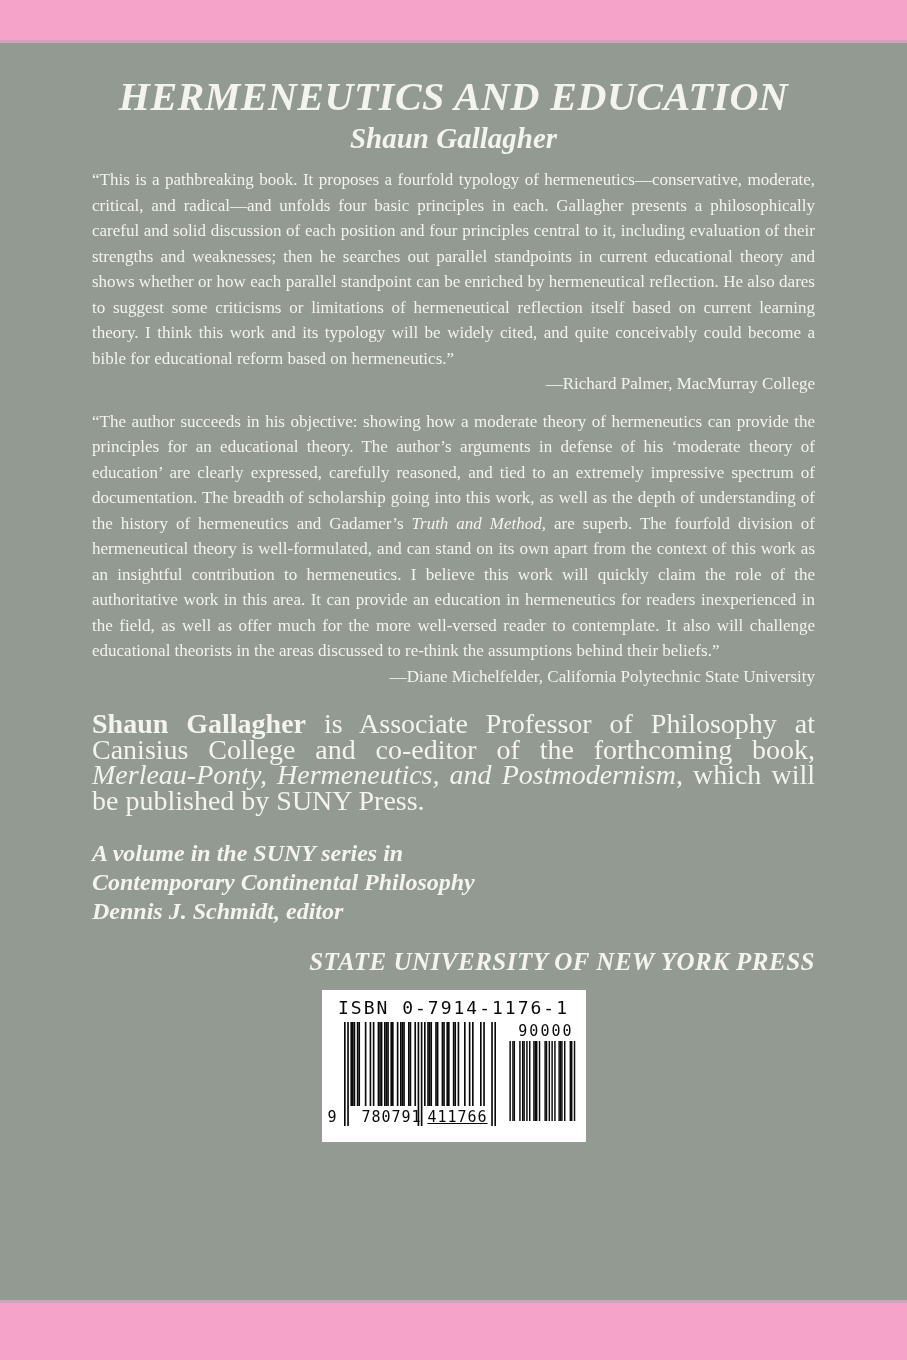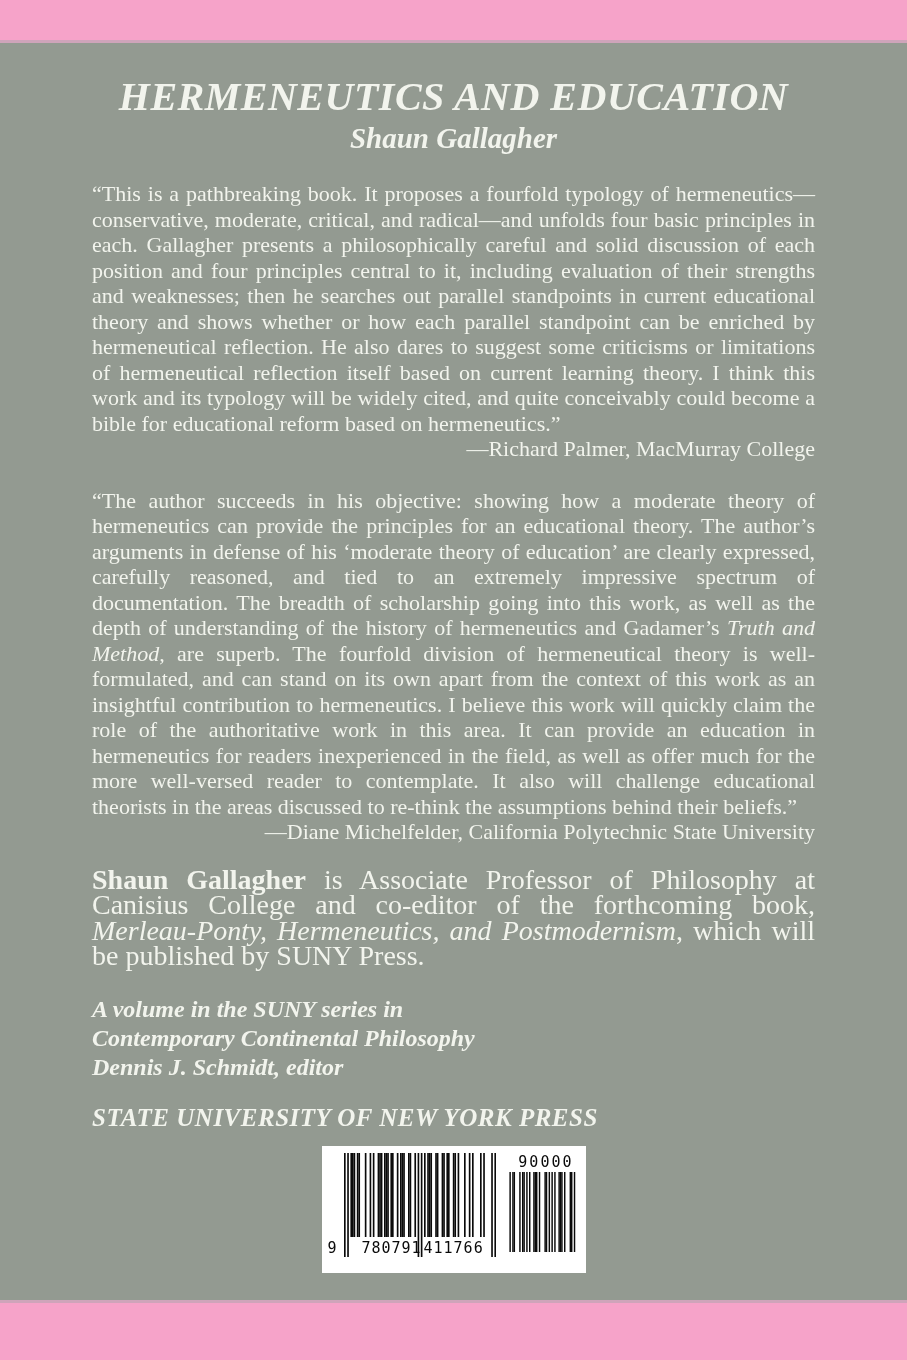--- a/index.html
+++ b/index.html
@@ -13,48 +13,48 @@
   .band.bottom{bottom:0;height:57px;border-top:3px solid #cfa4ba;}
   .content{position:absolute;top:40px;left:92px;width:723px;}
   .title{
     font-style:italic;font-weight:bold;font-size:40px;line-height:1.05;
     text-align:center;margin:36px 0 0;letter-spacing:.5px;
   }
   .author{
     font-style:italic;font-weight:bold;font-size:29px;
     text-align:center;margin:4px 0 0;
   }
-  .quote{font-size:22px;line-height:25.5px;text-align:justify;margin-top:26px;}
+  .quote{font-size:17px;line-height:25.5px;text-align:justify;margin-top:12px;}
   .quote p{margin:0;}
   .attribution{text-align:right;margin:0;}
   .seg-italic{font-style:italic;}
   .seg-bold{font-weight:bold;}
   .seg-normal{}
   .bio{font-size:28px;line-height:25.5px;text-align:justify;margin:22px 0 0;}
   .series{
     font-size:24px;font-weight:bold;font-style:italic;
     text-align:left;line-height:29px;margin-top:26px;
   }
   .publisher{
     font-size:25px;font-weight:bold;font-style:italic;
-    text-align:left;margin-top:22px;letter-spacing:.5px;
+    text-align:right;margin-top:22px;letter-spacing:.5px;
   }
   .barcode-panel{
     width:264px;margin:14px auto 0;background:#ffffff;color:#0a0a0a;
     padding:7px 8px 16px;box-sizing:border-box;
   }
   .mono{font-family:"DejaVu Sans Mono","Liberation Mono",monospace;}
   .isbn-label{font-size:18px;letter-spacing:2px;text-align:center;margin-bottom:4px;white-space:nowrap;}
   .barcode-row{display:flex;align-items:flex-start;}
   .main-col{margin-left:14px;}
   .ean-digits{position:relative;height:20px;margin-top:-20px;font-size:15px;letter-spacing:1px;}
   .ean-digits span{position:absolute;bottom:0;}
   .ean-digits .d0{left:-16px;}
   .ean-digits .d1{left:4px;width:88px;text-align:center;}
-  .ean-digits .d2{left:80px;width:52px;text-align:center;}
+  .ean-digits .d2{left:80px;width:68px;text-align:center;text-decoration:underline;}
   .addon-col{margin-left:12px;}
   .addon-label{font-size:15px;letter-spacing:2px;text-align:right;width:66px;margin-bottom:1px;}
   svg{display:block;}
 </style>
 </head>
 <body>
 
 <div class="page">
   <div class="band top" style="background:#f6a3c9"></div>
 
@@ -76,20 +76,21 @@
 
     <div class="series">
       <div>A volume in the SUNY series in</div>
       <div>Contemporary Continental Philosophy</div>
       <div>Dennis J. Schmidt, editor</div>
     </div>
 
     <div class="publisher">STATE UNIVERSITY OF NEW YORK PRESS</div>
 
     <div class="barcode-panel">
+      <div class="isbn-label mono">ISBN 0-7914-1176-1</div>
       <div class="barcode-row">
         <div class="main-col">
           <svg id="ean-svg" width="152" height="104">
               <rect x="0.00" y="0" width="1.65" height="104" fill="#0a0a0a"></rect>
               <rect x="3.20" y="0" width="1.65" height="104" fill="#0a0a0a"></rect>
               <rect x="6.40" y="0" width="1.65" height="84" fill="#0a0a0a"></rect>
               <rect x="8.00" y="0" width="1.65" height="84" fill="#0a0a0a"></rect>
               <rect x="9.60" y="0" width="1.65" height="84" fill="#0a0a0a"></rect>
               <rect x="12.80" y="0" width="1.65" height="84" fill="#0a0a0a"></rect>
               <rect x="14.40" y="0" width="1.65" height="84" fill="#0a0a0a"></rect>

